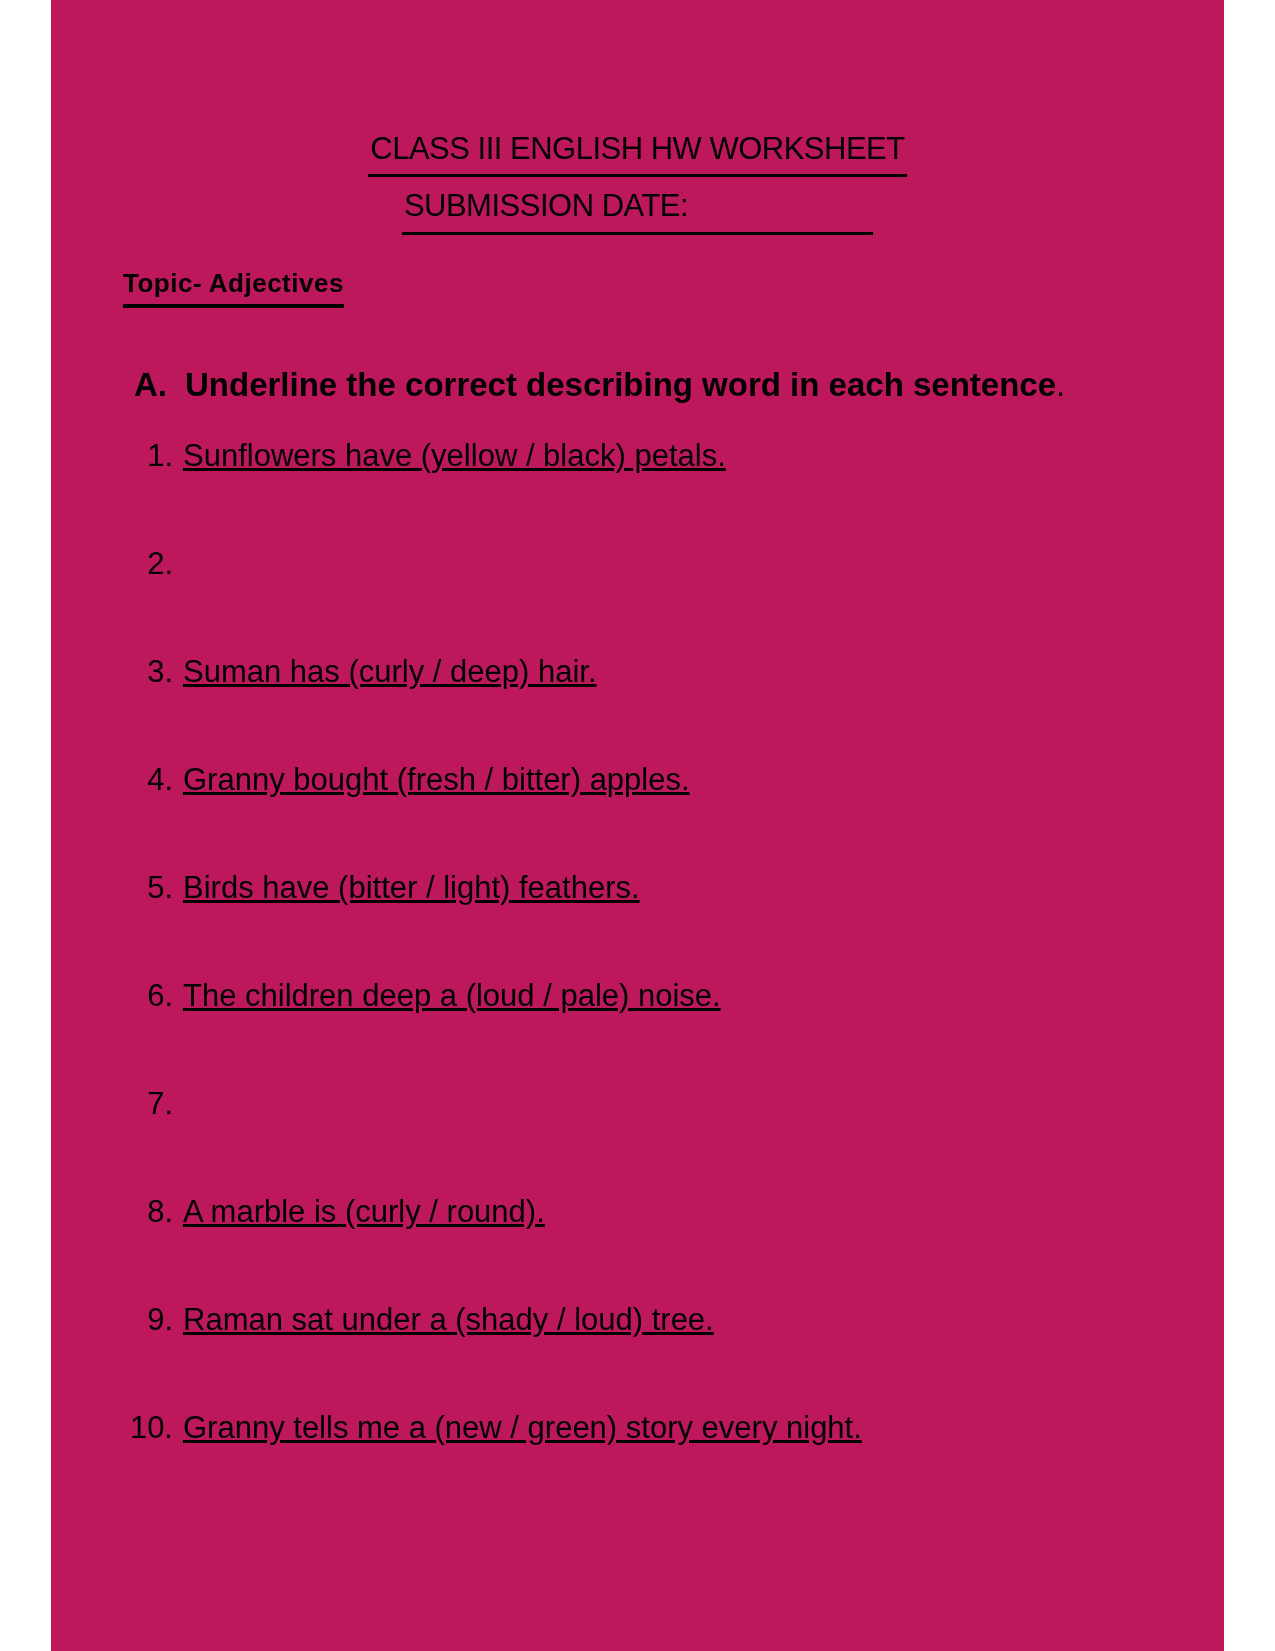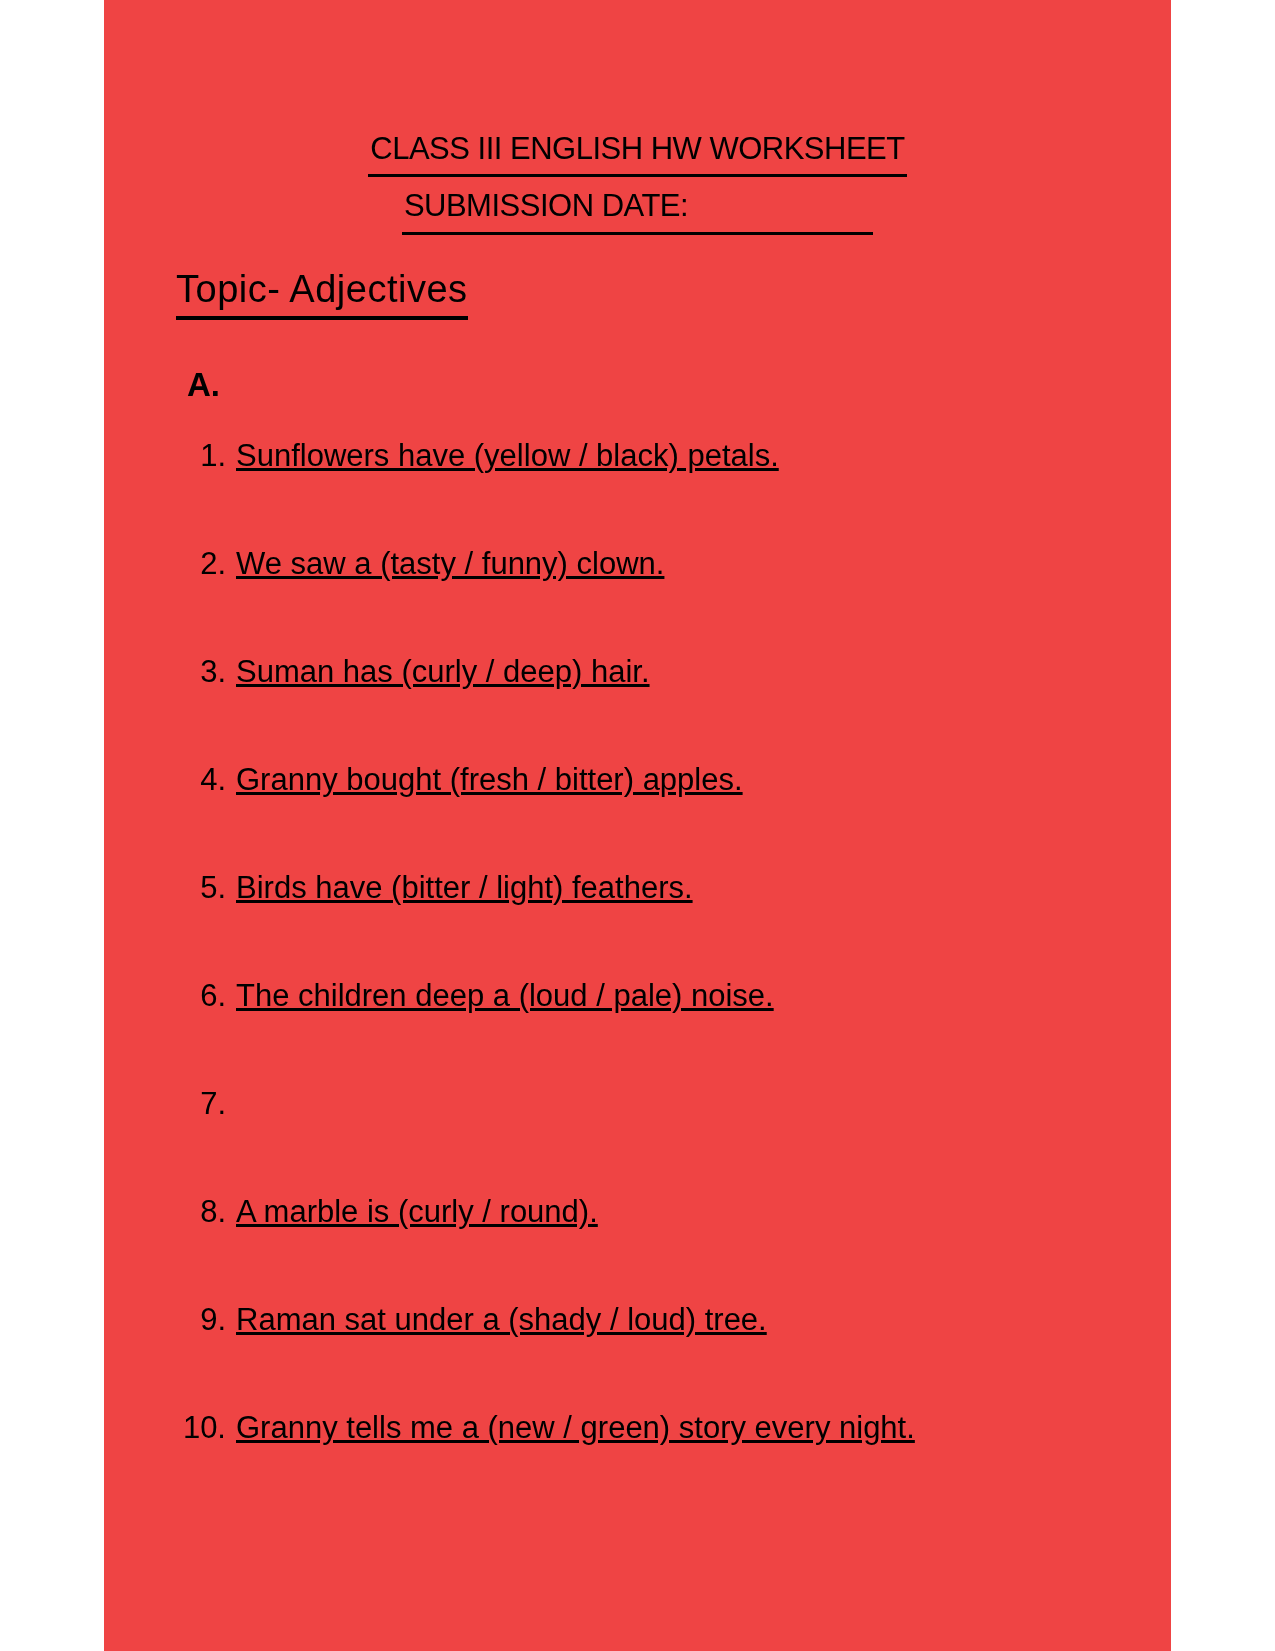--- a/index.html
+++ b/index.html
@@ -2,24 +2,24 @@
 <html><head>
 <meta charset="utf-8">
 <style>
   html, body {
     margin: 0;
     padding: 0;
     background: #ffffff;
   }
   .page {
     position: relative;
-    width: 1067px;
+    width: 1173px;
     height: 1651px;
     margin: 0 auto;
-    background: #ef4444;
+    background: #be185d;
     color: #000000;
     font-family: "Liberation Sans", "DejaVu Sans", sans-serif;
     overflow: hidden;
   }
 
   
   .header {
     position: absolute;
     top: 126px;
     left: 0;
@@ -47,22 +47,22 @@
     display: inline-block;
     width: 185px;
     height: 1px;
   }
 
   
   .topic {
     position: absolute;
     top: 268px;
     left: 72px;
-    font-size: 38px;
-    font-weight: 400;
+    font-size: 26px;
+    font-weight: 700;
     letter-spacing: 0.5px;
   }
   .topic .topic-underline {
     display: inline-block;
     border-bottom: 4px solid #000;
     padding-bottom: 5px;
   }
 
   
   .section-a {
@@ -125,30 +125,30 @@
       </span>
     </div>
   </div>
 
   <div class="topic">
     <span class="topic-underline">Topic- Adjectives</span>
   </div>
 
   <div class="section-a">
     <span class="sec-label">A.</span>
+    <span class="sec-text"><span>Underline the correct describing word in each sentence</span><span class="sec-suffix">.</span></span>
   </div>
 
   <div class="questions">
     <div class="q-row">
       <span class="q-num">1.</span>
       <span class="q-text">Sunflowers have (yellow / black) petals.</span>
     </div>
     <div class="q-row">
       <span class="q-num">2.</span>
-      <span class="q-text">We saw a (tasty / funny) clown.</span>
     </div>
     <div class="q-row">
       <span class="q-num">3.</span>
       <span class="q-text">Suman has (curly / deep) hair.</span>
     </div>
     <div class="q-row">
       <span class="q-num">4.</span>
       <span class="q-text">Granny bought (fresh / bitter) apples.</span>
     </div>
     <div class="q-row">

